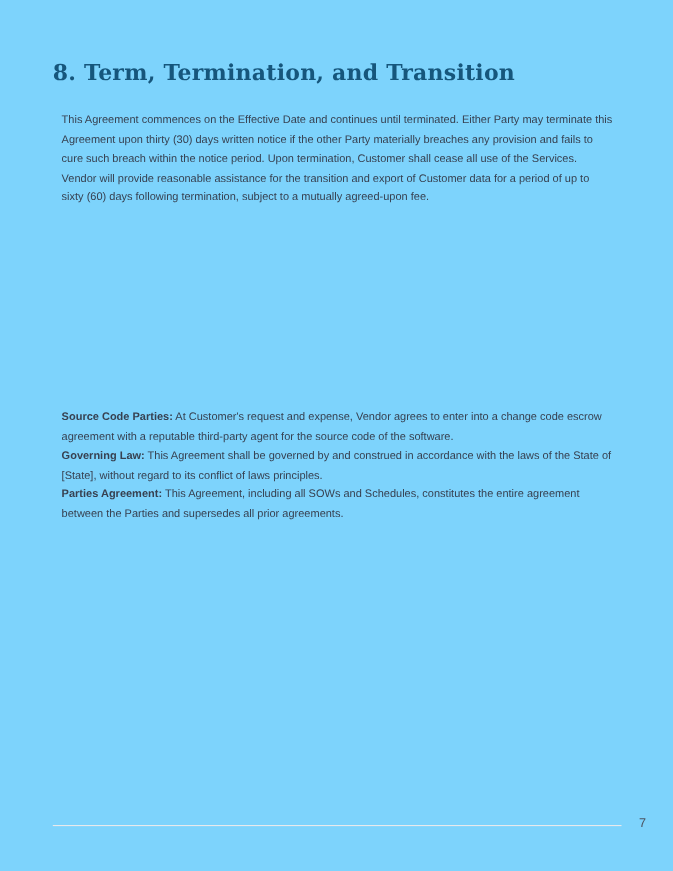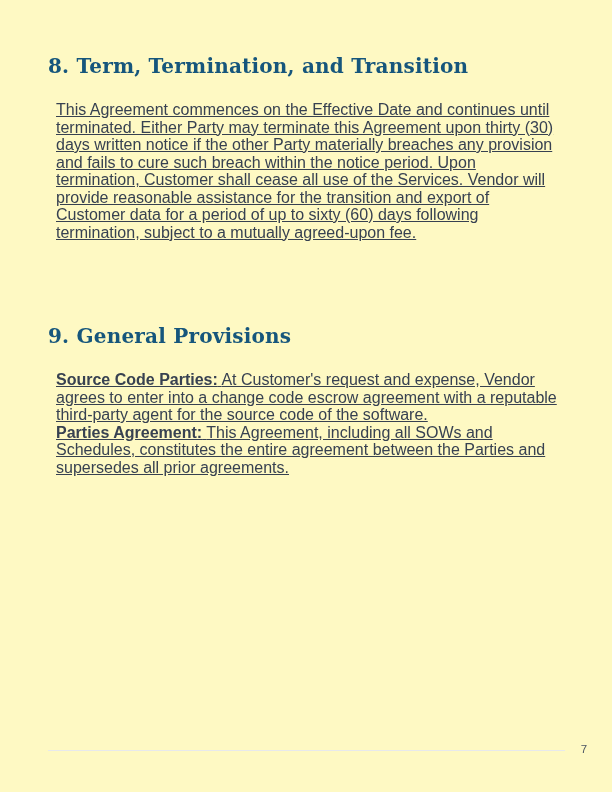--- a/index.html
+++ b/index.html
@@ -8,45 +8,44 @@
   }
   body {
     width: 612px;
     height: 792px;
     font-family: "Liberation Sans", sans-serif;
   }
   .page {
     position: relative;
     width: 612px;
     height: 792px;
-    background: #fef9c3;
+    background: #7dd3fc;
     overflow: hidden;
   }
   .section-heading {
     position: absolute;
     left: 48px;
     margin: 0;
     font-family: "DejaVu Serif", serif;
     font-weight: 700;
     font-size: 20px;
     line-height: 28px;
     color: #16567c;
     letter-spacing: 0.2px;
   }
   .heading-term { top: 52px; }
   .heading-general { top: 322px; }
   .body-block {
     position: absolute;
     left: 56px;
     width: 502px;
     margin: 0;
-    font-size: 16px;
+    font-size: 10px;
     line-height: 17.5px;
     color: #374151;
-    text-decoration: underline;
   }
   .para-term { top: 101px; }
   .para-general { top: 371px; }
   .provision { margin: 0; }
   .provision-label { font-weight: 700; }
   .footer-rule {
     position: absolute;
     top: 750px;
     left: 48px;
     width: 517px;
@@ -66,24 +65,24 @@
 </style>
 </head>
 <body>
 
 <div class="page">
 
   <h1 class="section-heading heading-term">8. Term, Termination, and Transition</h1>
 
   <p class="body-block para-term">This Agreement commences on the Effective Date and continues until terminated. Either Party may terminate this Agreement upon thirty (30) days written notice if the other Party materially breaches any provision and fails to cure such breach within the notice period. Upon termination, Customer shall cease all use of the Services. Vendor will provide reasonable assistance for the transition and export of Customer data for a period of up to sixty (60) days following termination, subject to a mutually agreed-upon fee.</p>
 
-  <h1 class="section-heading heading-general">9. General Provisions</h1>
 
   <div class="body-block para-general">
     <p class="provision"><span class="provision-label">Source Code Parties:</span> <span>At Customer's request and expense, Vendor agrees to enter into a change code escrow agreement with a reputable third-party agent for the source code of the software.</span></p>
+    <p class="provision"><span class="provision-label">Governing Law:</span> <span>This Agreement shall be governed by and construed in accordance with the laws of the State of [State], without regard to its conflict of laws principles.</span></p>
     <p class="provision"><span class="provision-label">Parties Agreement:</span> <span>This Agreement, including all SOWs and Schedules, constitutes the entire agreement between the Parties and supersedes all prior agreements.</span></p>
   </div>
 
   <div class="footer-rule"></div>
 
   <div class="page-number">7</div>
 
 </div>
 
 </body></html>

